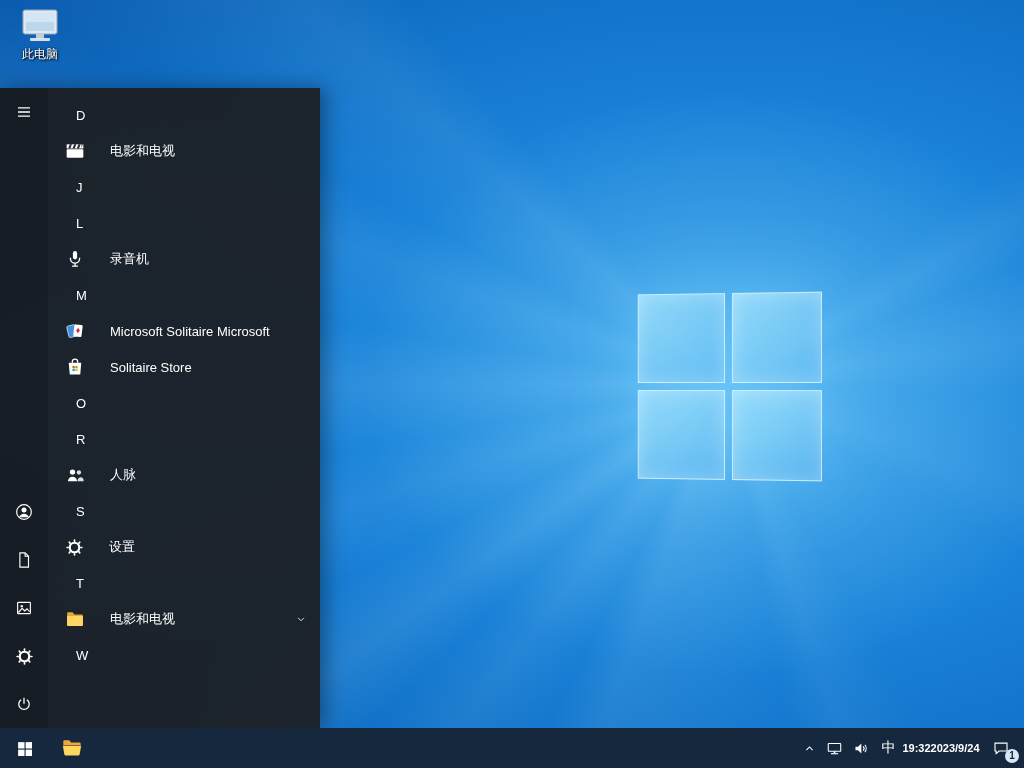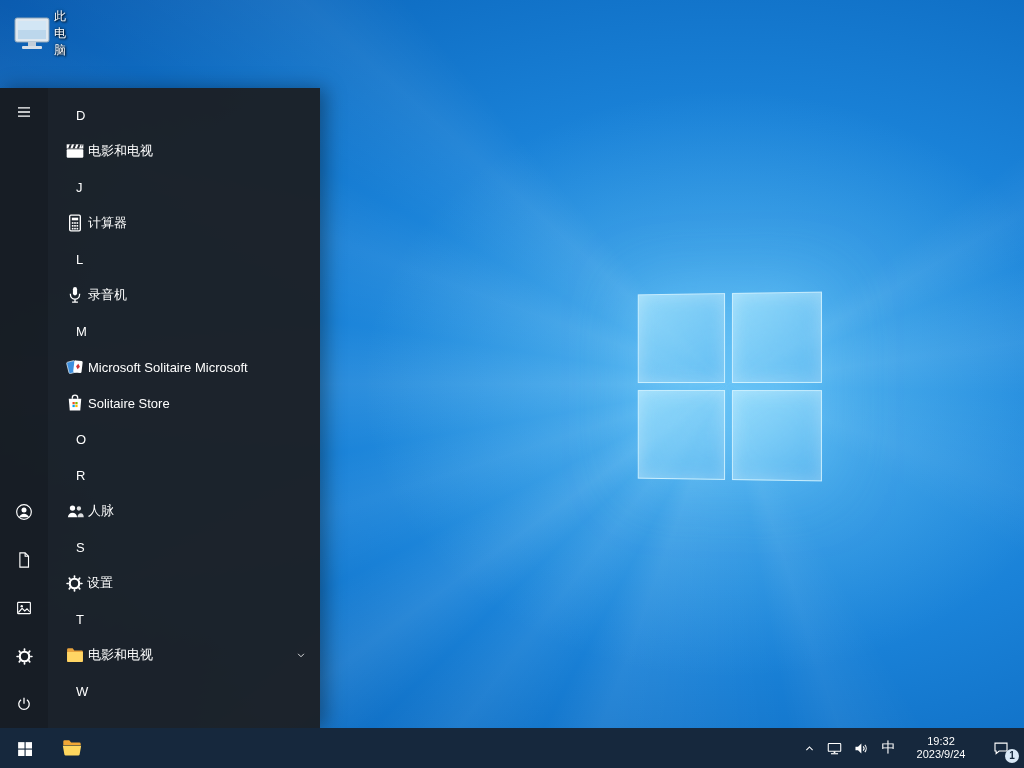--- a/index.html
+++ b/index.html
@@ -38,50 +38,50 @@
     transform:perspective(1100px) rotateY(-10deg);
     filter:drop-shadow(0 0 34px rgba(130,215,255,.55));
   }
   .win-logo .pane {
     background:linear-gradient(145deg, rgba(160,225,252,.82), rgba(95,185,240,.50));
     border:1px solid rgba(215,245,255,.85);
     box-shadow:inset 0 0 18px rgba(255,255,255,.30);
   }
 
   .desktop-icon { position:absolute; left:12px; top:8px; width:56px;
-    display:flex; flex-direction:row; align-items:center; gap:2px; }
+    display:flex; flex-direction:column; align-items:center; gap:2px; }
   .desktop-icon .label { color:#fff; font-size:12px; text-shadow:1px 1px 2px rgba(0,0,0,.95), 0 0 3px rgba(0,0,0,.7); }
 
   
   .start-menu { position:absolute; left:0; top:88px; width:320px; bottom:40px;
     background:rgba(28,32,38,.97); display:flex; z-index:5;
     box-shadow:6px 0 18px rgba(0,0,0,.35); color:#fff; }
   .rail { width:48px; display:flex; flex-direction:column; align-items:center;
     background:rgba(0,0,0,.12); }
   .rail-spacer { flex:1; }
   .rail-btn { width:48px; height:48px; display:flex; align-items:center; justify-content:center; }
 
   .app-list { flex:1; padding-top:9px; overflow:hidden; display:flex; flex-direction:column; }
   .section-letter { height:36px; flex:0 0 36px; display:flex; align-items:center;
     padding-left:28px; font-size:13px; color:#fff; text-align:left; }
   .app-row { height:36px; flex:0 0 36px; display:flex; align-items:center;
-    padding:0 12px 0 17px; gap:3px; font-size:13px; color:#fff; text-align:left; }
+    padding:0 12px 0 17px; gap:25px; font-size:13px; color:#fff; text-align:left; }
   .app-label { white-space:nowrap; overflow:hidden; text-overflow:ellipsis; }
   .chev { margin-left:auto; opacity:.9; }
 
   
   .taskbar { position:absolute; left:0; right:0; bottom:0; height:40px;
     background:#16283d; display:flex; align-items:stretch; z-index:10; color:#fff; }
   .tb-btn { width:48px; display:flex; align-items:center; justify-content:center; }
   .tray { margin-left:auto; display:flex; align-items:stretch; padding-right:2px; }
   .tray > button { display:flex; align-items:center; justify-content:center; }
   .tray-sm { width:24px; }
   .tray-md { width:27px; }
   .ime { width:27px; font-size:14px; }
-  .clock { width:78px; flex-direction:column; font-size:11px; line-height:13px; }
+  .clock { width:78px; flex-direction:row; font-size:11px; line-height:13px;font-weight:bold; }
   .action { width:42px; position:relative; }
   .badge { position:absolute; right:3px; bottom:5px; min-width:14px; height:14px;
     border-radius:7px; background:#d9e8f6; color:#13263b; font-size:10px; line-height:14px;
     text-align:center; padding:0 2px; font-weight:bold; }
 </style>
 </head>
 <body>
 
 <div class="desktop">
   <div class="win-logo">
@@ -175,40 +175,20 @@
         <span class="icon">
           <svg width="20" height="20" viewBox="0 0 24 24">
             <rect x="2" y="4" width="20" height="5" fill="#fff"></rect>
             <path fill="#23272e" d="M5.8 4l-2 5h2.6l2-5zm5.2 0l-2 5h2.6l2-5zm5.2 0l-2 5h2.6l2-5zm5.2 0l-1.6 4V4z"></path>
             <rect x="2" y="10" width="20" height="10" rx="1" fill="#fff"></rect>
           </svg>
         </span>
         <span class="app-label">电影和电视</span>
       </button>
       <button class="section-letter">J</button>
-      <button class="app-row">
-        <span class="icon">
-          <svg width="20" height="20" viewBox="0 0 24 24">
-            <rect x="5.6" y="2.6" width="12.8" height="18.8" rx="1.5" fill="none" stroke="#fff" stroke-width="1.6"></rect>
-            <rect x="8.2" y="5.6" width="7.6" height="3.2" fill="#fff"></rect>
-            <g fill="#fff">
-              <rect x="8.2" y="11" width="2" height="2"></rect>
-              <rect x="11" y="11" width="2" height="2"></rect>
-              <rect x="13.8" y="11" width="2" height="2"></rect>
-              <rect x="8.2" y="14.4" width="2" height="2"></rect>
-              <rect x="11" y="14.4" width="2" height="2"></rect>
-              <rect x="13.8" y="14.4" width="2" height="2"></rect>
-              <rect x="8.2" y="17.8" width="2" height="2"></rect>
-              <rect x="11" y="17.8" width="2" height="2"></rect>
-              <rect x="13.8" y="17.8" width="2" height="2"></rect>
-            </g>
-          </svg>
-        </span>
-        <span class="app-label">计算器</span>
-      </button>
       <button class="section-letter">L</button>
       <button class="app-row">
         <span class="icon">
           <svg width="20" height="20" viewBox="0 0 24 24">
             <rect x="9.5" y="2.5" width="5" height="10" rx="2.5" fill="#fff"></rect>
             <path d="M6.5 10.5v1a5.5 5.5 0 0 0 11 0v-1" fill="none" stroke="#fff" stroke-width="1.6"></path>
             <path d="M12 17v3.4M8.5 20.6h7" stroke="#fff" stroke-width="1.6"></path>
           </svg>
         </span>
         <span class="app-label">录音机</span>

